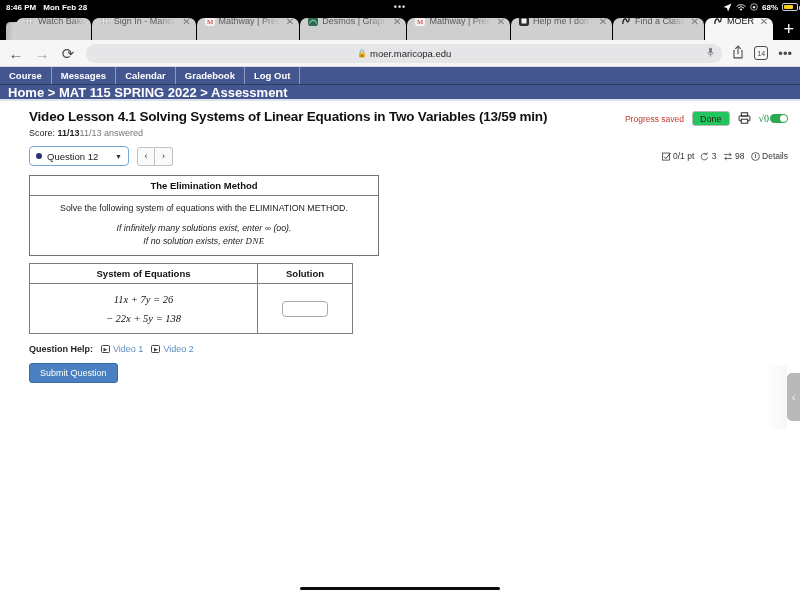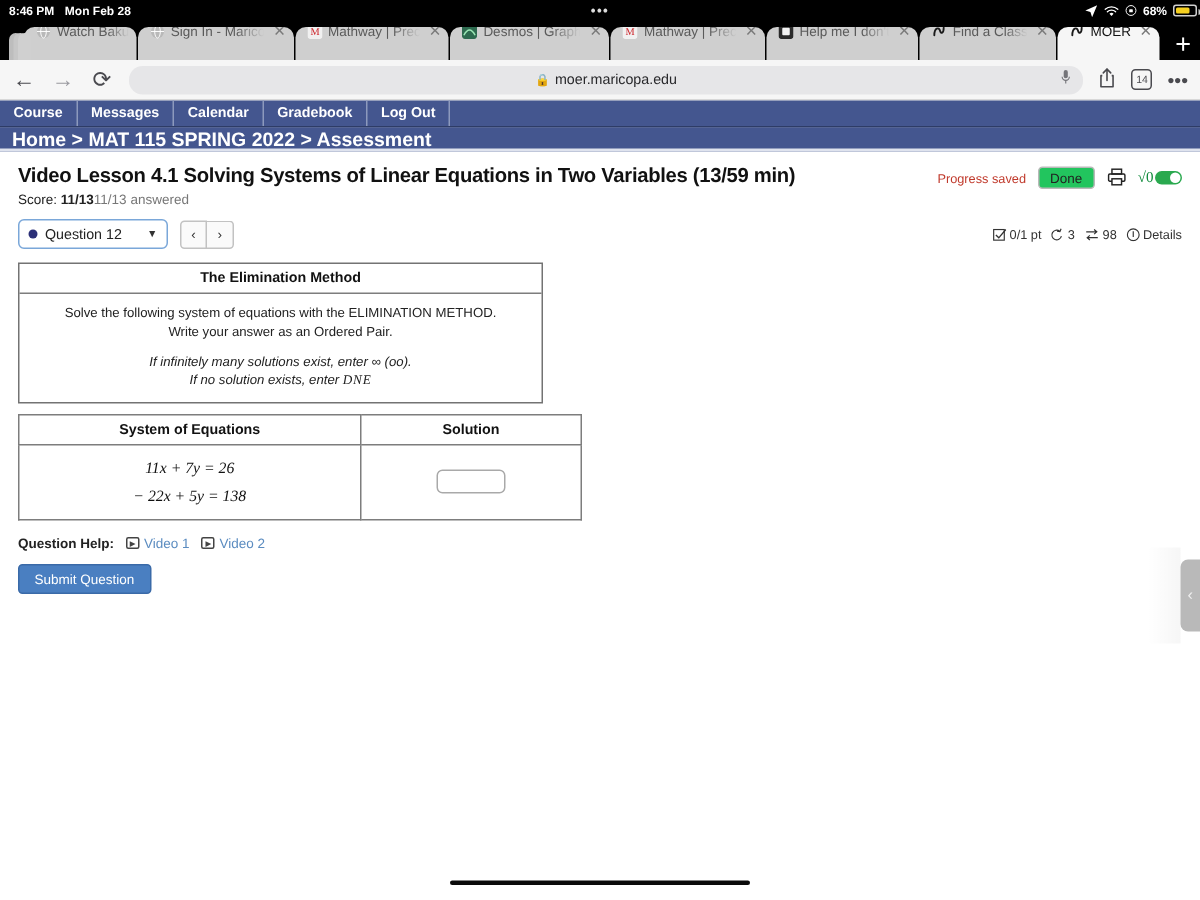--- a/index.html
+++ b/index.html
@@ -116,21 +116,21 @@
   }
   .site-nav .filler { flex: 1; border-right: none; }
   .breadcrumb {
     background: #44568f; height: 16px;
     color: #ffffff; font-size: 13px; font-weight: bold;
     display: flex; align-items: center; padding-left: 8px;
     border-bottom: 2px solid #dfe3ee;
   }
 
   
-  .page { padding: 8px 12px 0 12px; position: relative; }
+  .page { padding: 8px 12px 0 29px; position: relative; }
   .title-row { display: flex; align-items: flex-start; }
   h1.assessment-title {
     font-size: 13.5px; font-weight: bold; color: #111; letter-spacing: -0.2px;
     flex: 1;
   }
   .title-actions { display:flex; align-items:center; gap:8px; padding-top:2px;}
   .progress-saved { color:#c0392b; font-size: 8.5px; }
   .done-btn {
     font-size: 9px; color:#222; background:#22c55e;
     border: 1px solid #b9b9b9; border-radius: 3px;
@@ -190,21 +190,21 @@
   }
   .qcard-body {
     text-align:center; font-size: 8.8px; color:#222; padding: 6px 10px 8px;
     line-height: 1.45;
   }
   .qcard-body .em { font-style: italic; display:block; }
   .qcard-body .serif { font-family:"Liberation Serif", serif; font-style: italic; letter-spacing:0.5px;}
   .spacer-line { height: 7px; }
 
   .eqtable {
-    margin-top: 7px; width: 376px; border-collapse: collapse;
+    margin-top: 7px; width: 324px; border-collapse: collapse;
     border: 1px solid #7d7d7d; background: #fff;
   }
   .eqtable th, .eqtable td {
     border: 1px solid #7d7d7d; text-align:center; vertical-align: middle;
   }
   .eqtable th { font-size: 9.5px; font-weight:bold; padding: 4px 0; color:#111;}
   .eqtable td { padding: 7px 4px; }
   .eq {
     font-family:"Liberation Serif", serif; font-style: italic;
     font-size: 10.5px; color:#111; margin: 3px 0 8px;
@@ -457,21 +457,20 @@
         <span class="details">Details</span>
       </span>
     </div>
   </div>
 
   
   <div class="qcard">
     <div class="qcard-head">The Elimination Method</div>
     <div class="qcard-body">
       <div>Solve the following system of equations with the ELIMINATION METHOD.</div>
-      <div>Write your answer as an Ordered Pair.</div>
       <div class="spacer-line"></div>
       <div class="em">If infinitely many solutions exist, enter ∞ (oo).</div>
       <div class="em"><span>If no solution exists, enter </span><span class="serif">DNE</span></div>
     </div>
   </div>
 
   
   <table class="eqtable">
     <thead>
       <tr>

